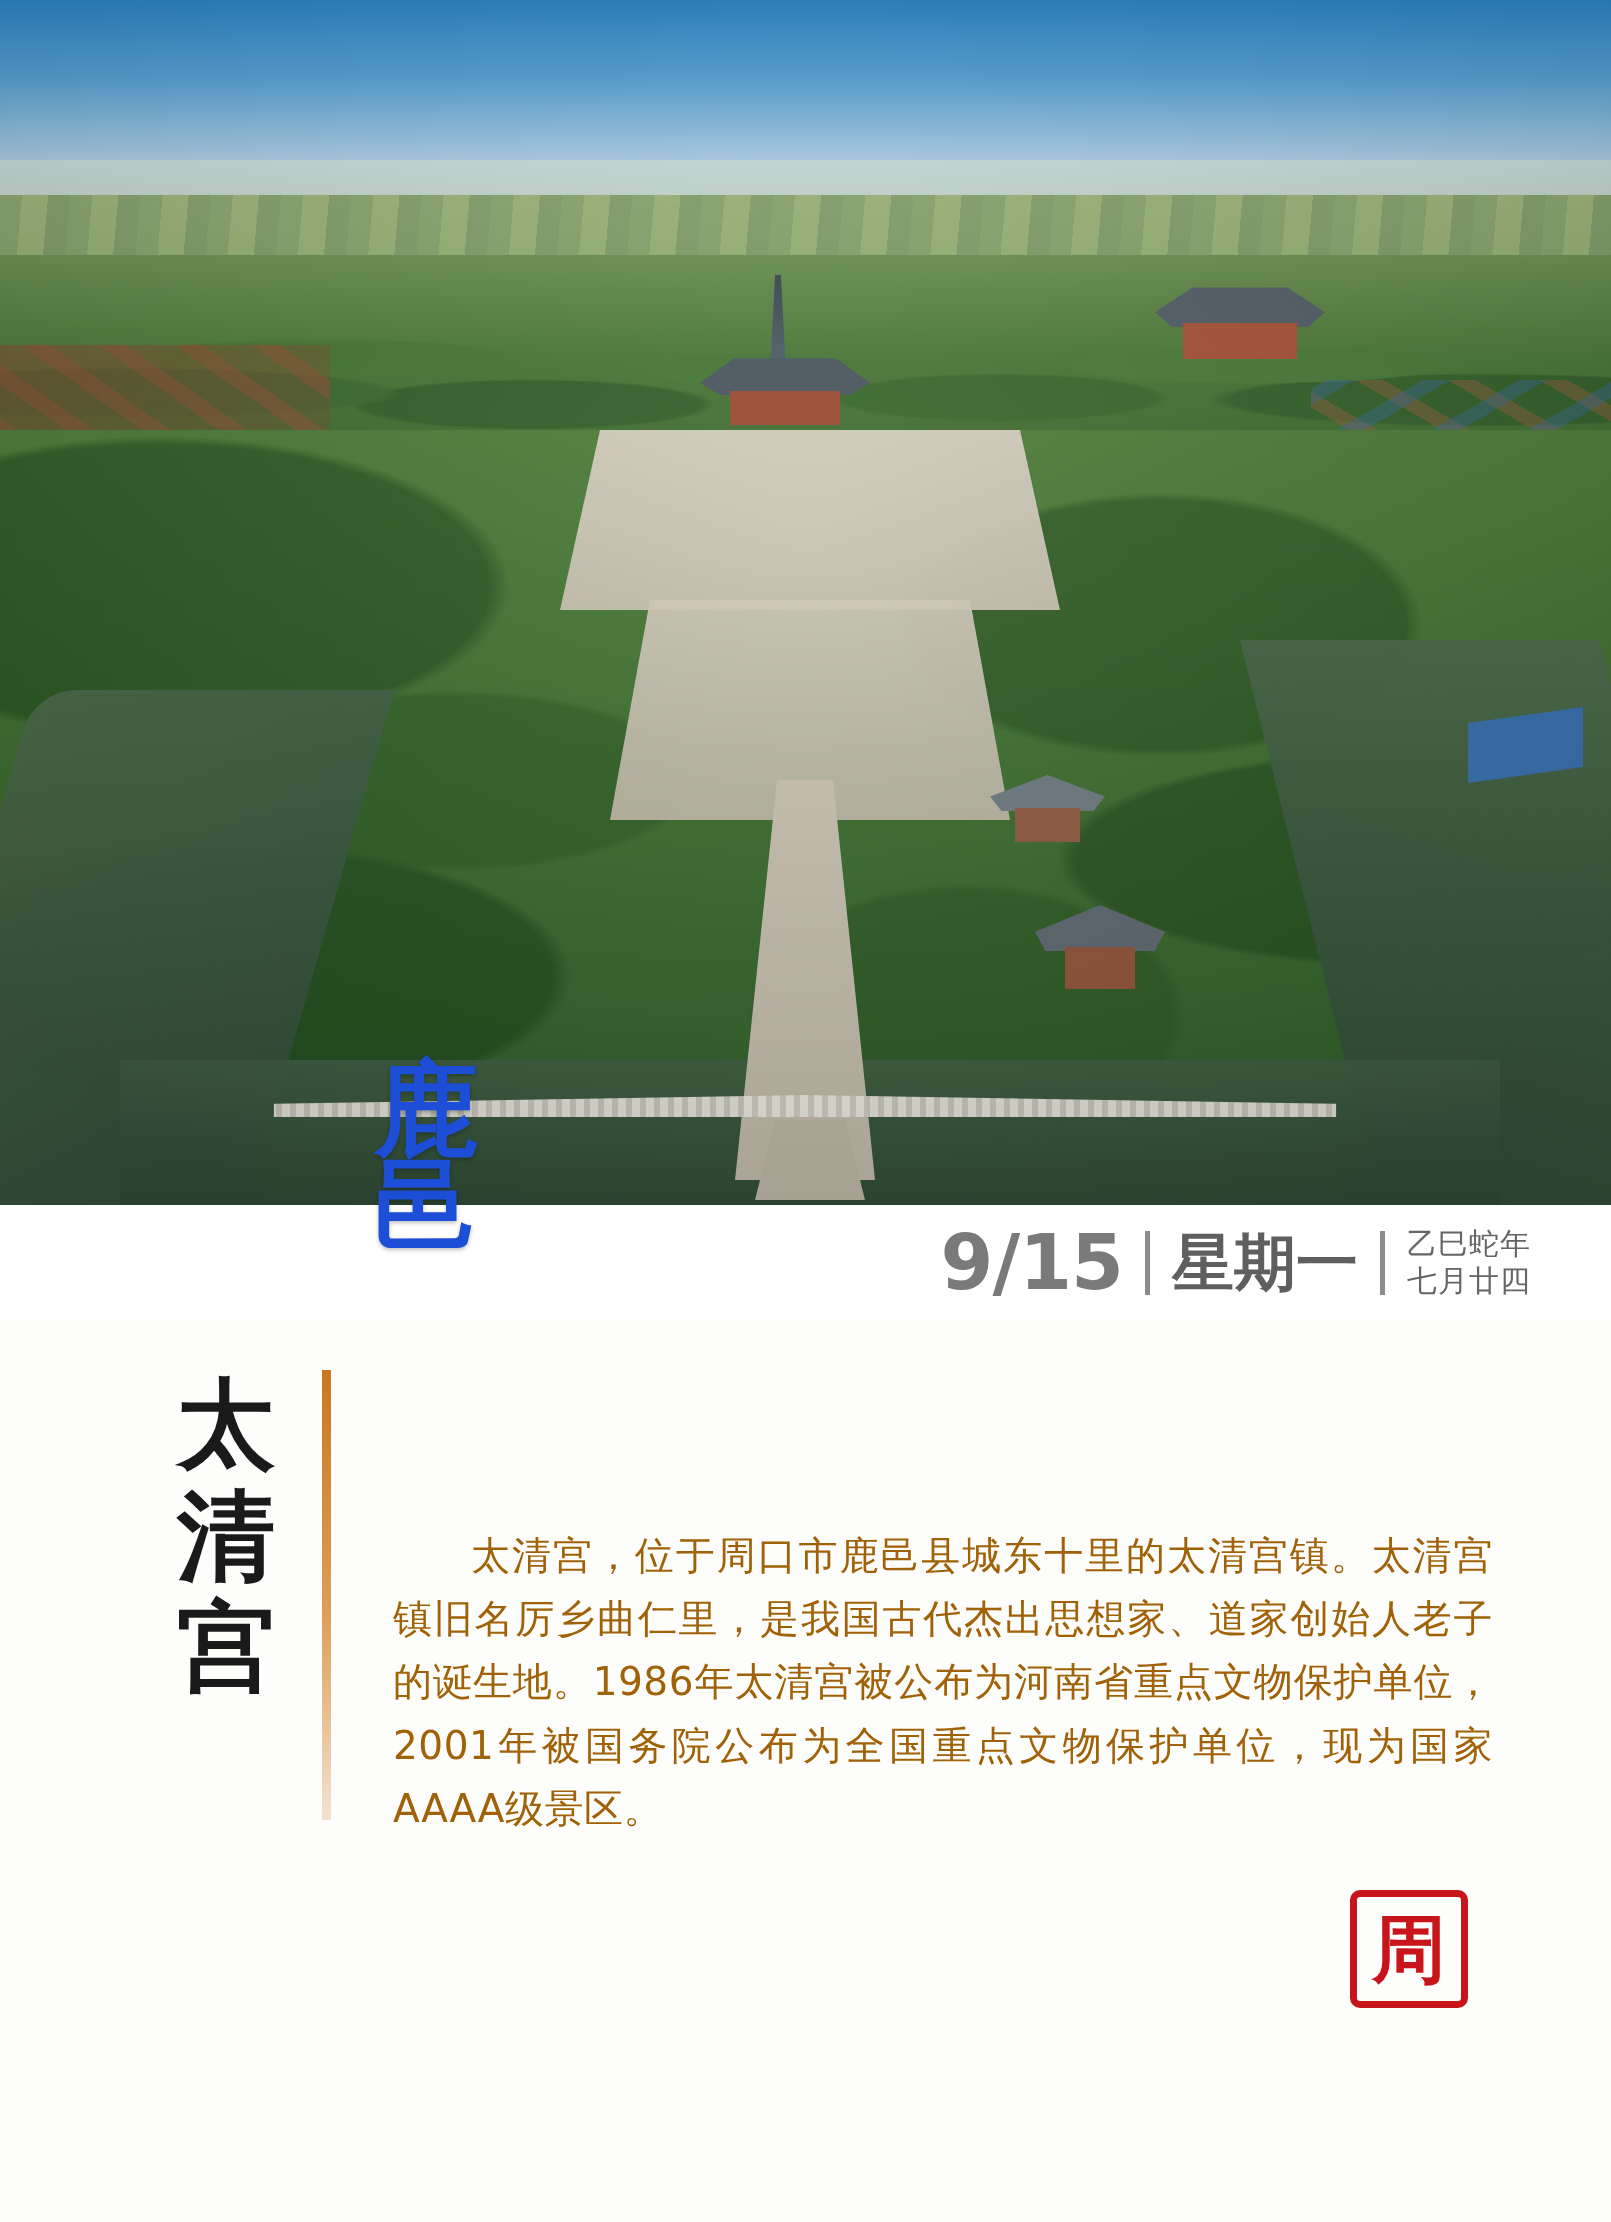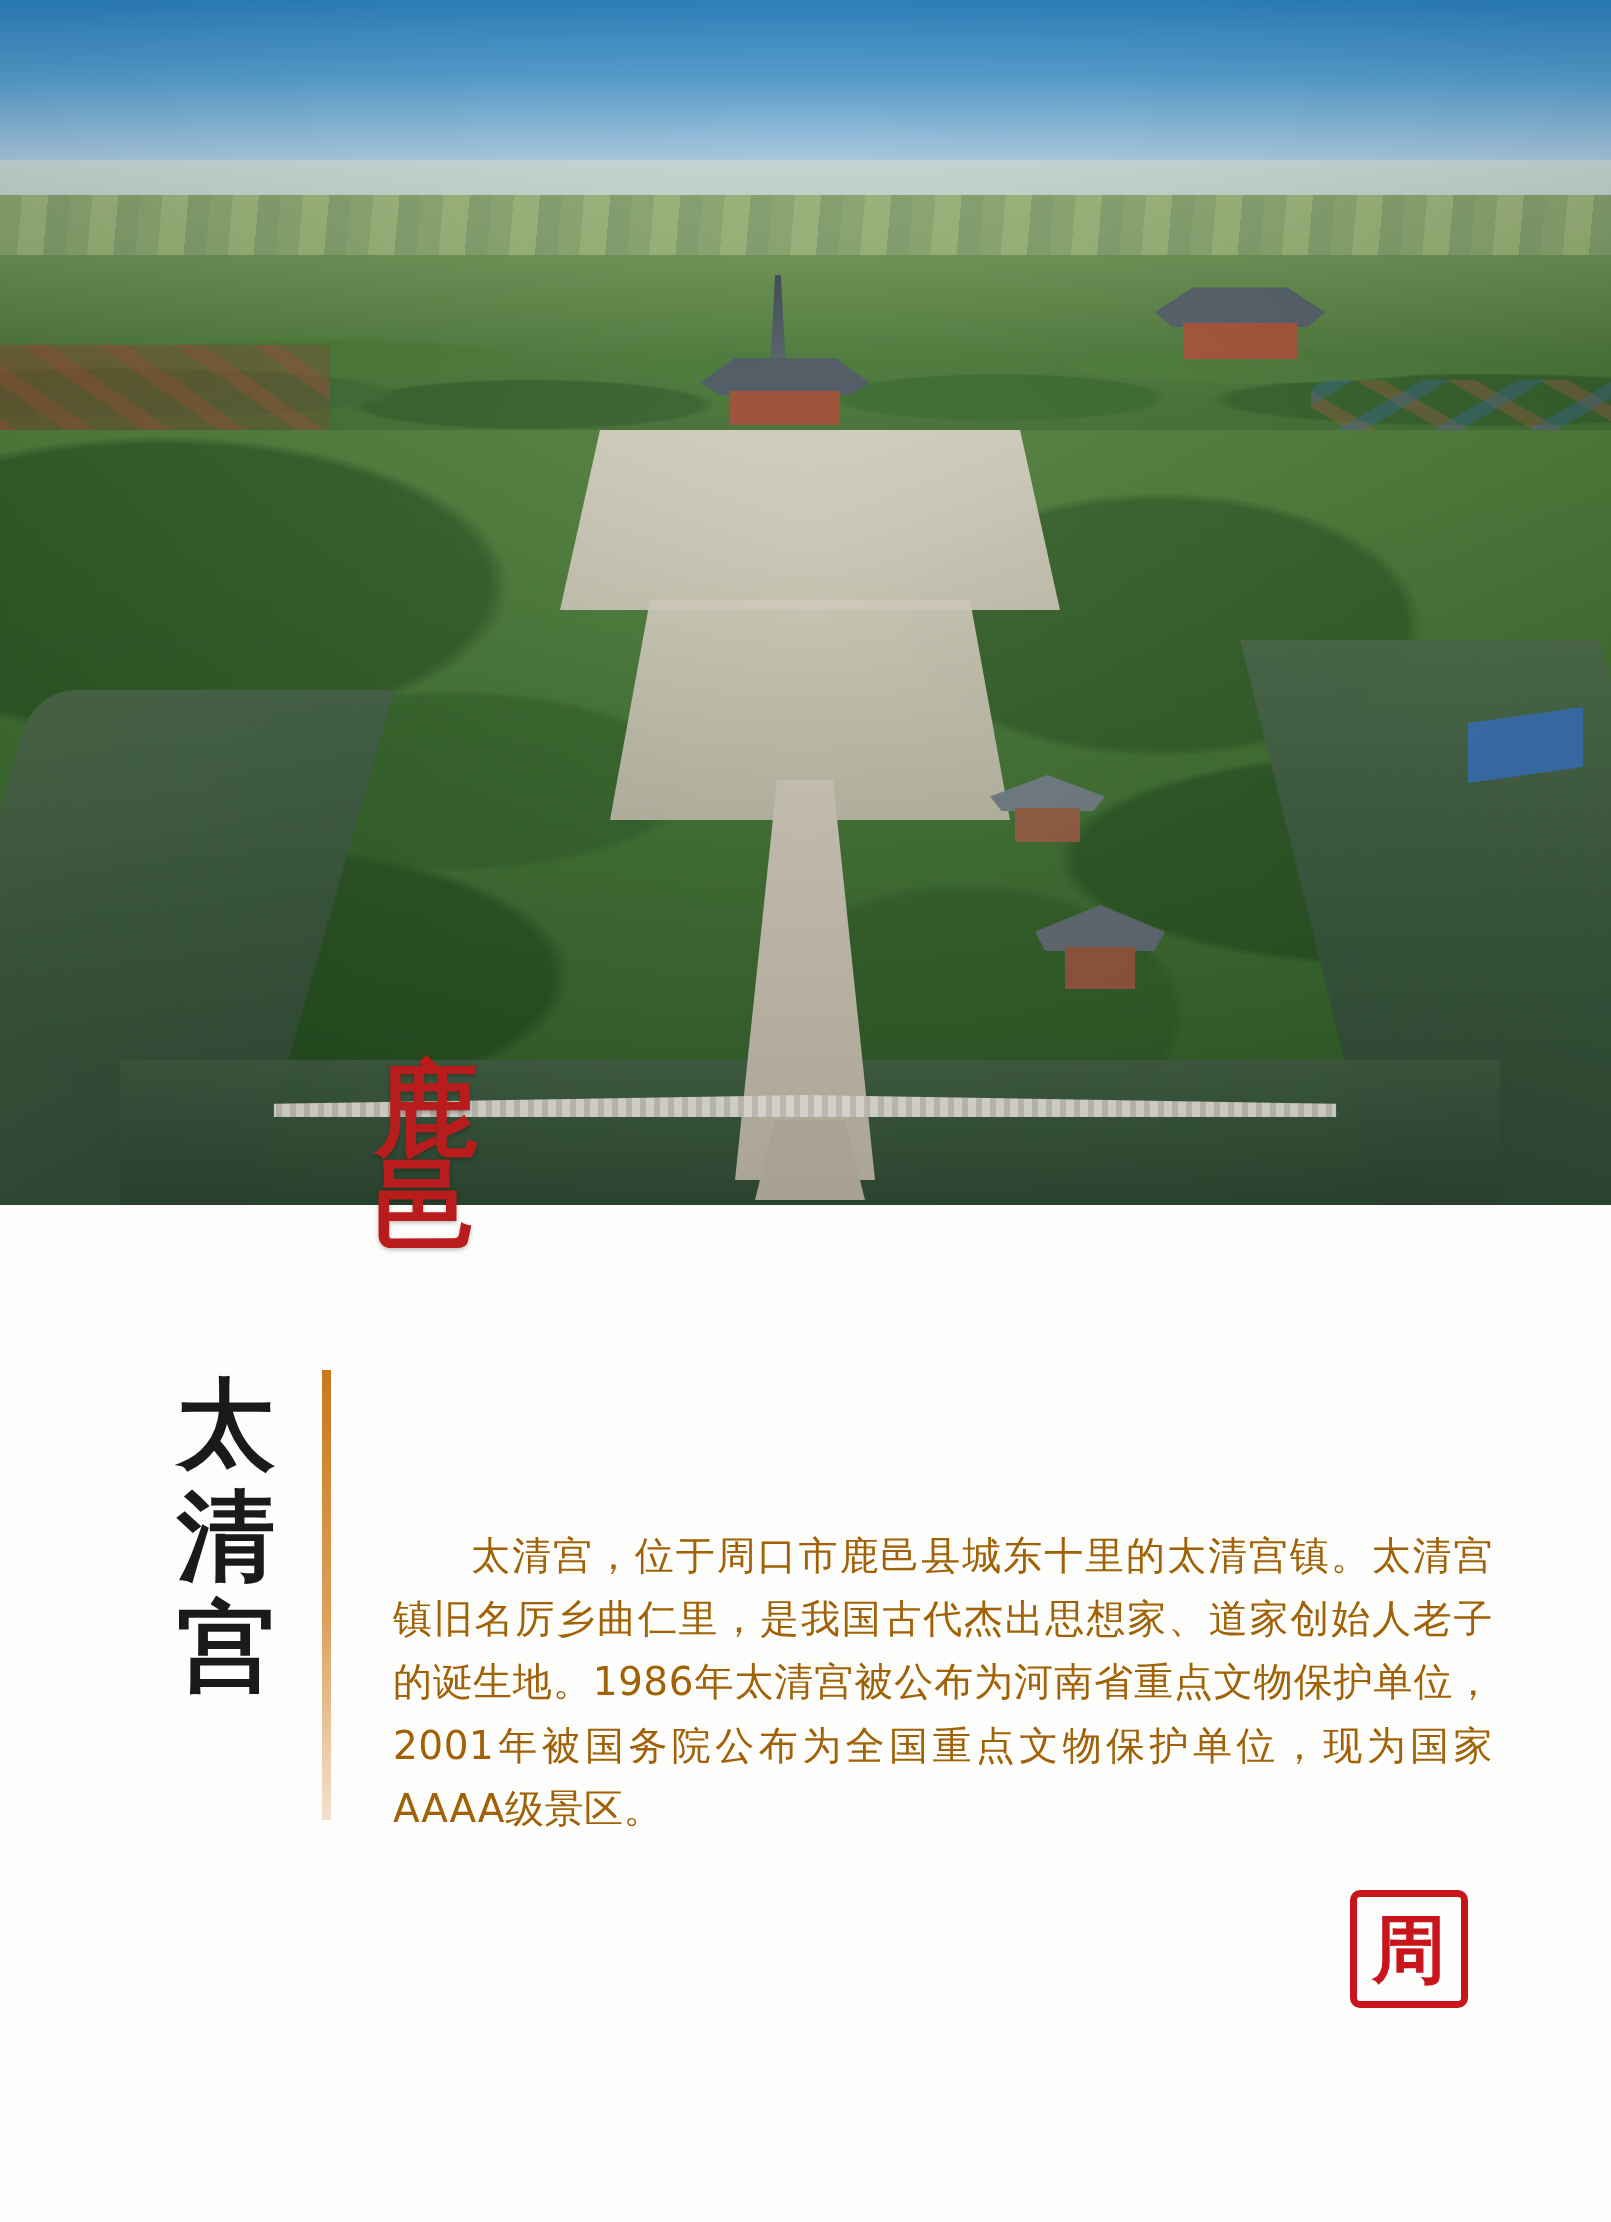--- a/index.html
+++ b/index.html
@@ -259,21 +259,21 @@
     background: radial-gradient(ellipse at 50% 45%, rgba(255,255,255,0.05), rgba(0,0,0,0.12) 85%);
     pointer-events: none;
   }
 
   
   .city-stamp {
     position: absolute;
     left: 360px;
     top: 1060px;
     width: 132px;
-    color: #b91c1c;
+    color: #1d4ed8;
     font-family: "DejaVu Serif", "Liberation Serif", serif;
     font-weight: bold;
     font-size: 104px;
     line-height: 0.94;
     letter-spacing: 0;
     text-align: center;
     z-index: 6;
     text-shadow: 0 2px 4px rgba(0,0,0,0.25);
   }
 
@@ -420,20 +420,30 @@
     <div class="pavilion-b">
       <div class="roof"></div>
       <div class="body"></div>
     </div>
     <div class="blue-roof"></div>
     <div class="photo-overlay"></div>
   </div>
 
   <div class="city-stamp">鹿邑</div>
 
+  <div class="datebar">
+    <span class="date-num">9/15</span>
+    <span class="divider-v"></span>
+    <span class="weekday">星期一</span>
+    <span class="divider-v"></span>
+    <span class="lunar">
+      <span>乙巳蛇年</span><br>
+      <span>七月廿四</span>
+    </span>
+  </div>
 
   <div class="content">
     <div class="title-vert">太清宫</div>
     <div class="rule-vert"></div>
     <div class="article">太清宫，位于周口市鹿邑县城东十里的太清宫镇。太清宫镇旧名厉乡曲仁里，是我国古代杰出思想家、道家创始人老子的诞生地。1986年太清宫被公布为河南省重点文物保护单位，2001年被国务院公布为全国重点文物保护单位，现为国家AAAA级景区。</div>
     <div class="seal">周</div>
   </div>
 
 </div>
 

